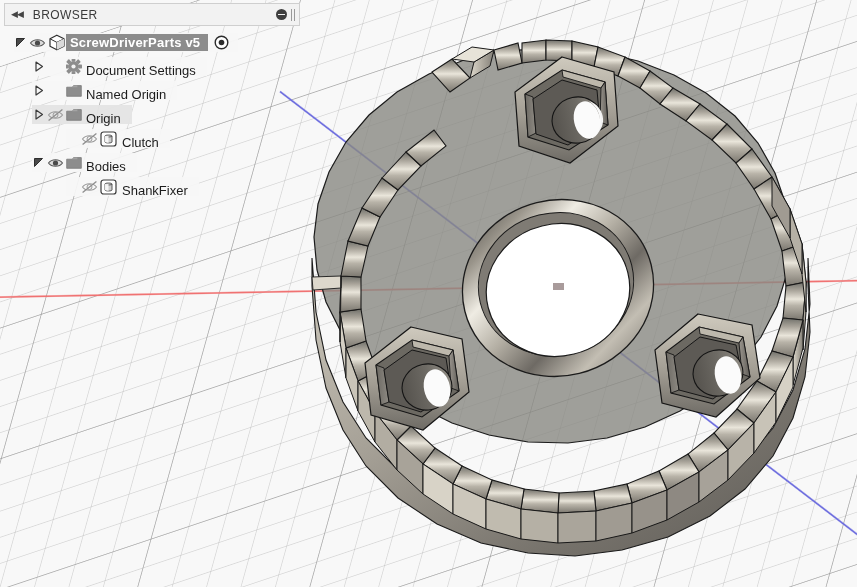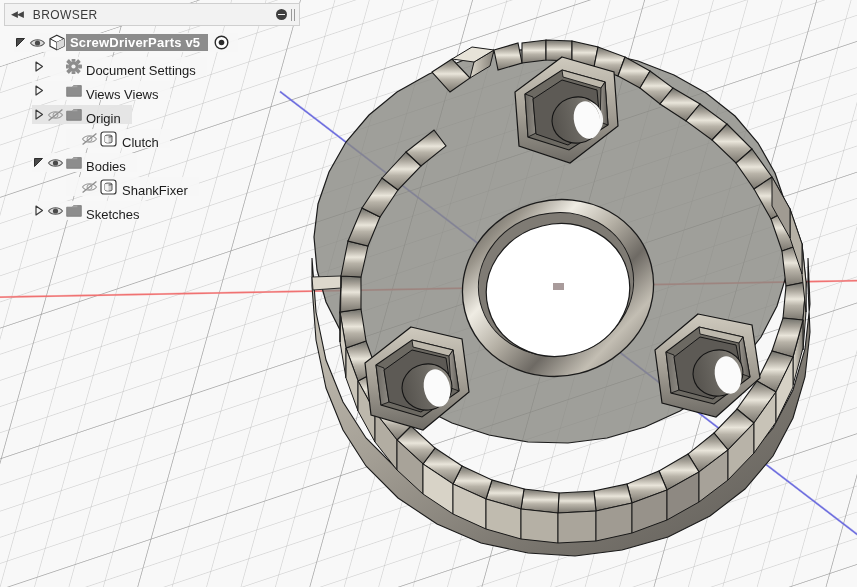--- a/index.html
+++ b/index.html
@@ -420,21 +420,21 @@
         <div class="tree-row" style="padding-left:28px">
           <span class="chunk">
             <span class="tri"><svg width="13" height="13" viewBox="0 0 13 13">
                 <path d="M4 2 L10.5 6.5 L4 11 Z" fill="none" stroke="#3a3a3a" stroke-width="1.2" stroke-linejoin="round"></path>
               </svg></span>
             <span class="eye"></span>
             <span class="folder"><svg width="16" height="14" viewBox="0 0 16 14">
                 <path d="M0.7 3.2 L6.4 3.2 L7.6 1.6 L15.3 1.6 L15.3 12.3 L0.7 12.3 Z" fill="#8d8d8d" stroke="#7a7a7a" stroke-width="0.8"></path>
                 <path d="M0.7 3.2 L6.4 3.2 L7.6 1.6 L11.4 1.6 L11.4 3.2 L0.7 3.2 Z" fill="#a3a3a3"></path>
               </svg></span>
-            <span class="label">Views Views</span>
+            <span class="label">Named Origin</span>
           </span>
         </div>
         <div class="tree-row row-hover" style="padding-left:28px">
           <span class="chunk">
             <span class="tri"><svg width="13" height="13" viewBox="0 0 13 13">
                 <path d="M4 2 L10.5 6.5 L4 11 Z" fill="none" stroke="#3a3a3a" stroke-width="1.2" stroke-linejoin="round"></path>
               </svg></span>
             <span class="eye"><svg width="17" height="14" viewBox="0 0 17 14">
                 <path d="M1.5 7 C4.5 2.6, 12.5 2.6, 15.5 7 C12.5 11.4, 4.5 11.4, 1.5 7 Z" fill="none" stroke="#9b9b9b" stroke-width="1.1"></path>
                 <circle cx="8.5" cy="7" r="2.5" fill="none" stroke="#9b9b9b" stroke-width="1"></circle>
@@ -490,32 +490,16 @@
               </svg></span>
             <span class="bodyic"><svg width="17" height="16" viewBox="0 0 17 16">
                 <rect x="1" y="1" width="15" height="14" rx="2.6" fill="#ffffff" stroke="#3c3c3c" stroke-width="1.2"></rect>
                 <path d="M5 5 C5 3.7, 12 3.7, 12 5 L12 11 C12 12.3, 5 12.3, 5 11 Z" fill="#cfcfcf" stroke="#4a4a4a" stroke-width="0.9"></path>
                 <path d="M5 5 C5 6.3, 12 6.3, 12 5" fill="none" stroke="#4a4a4a" stroke-width="0.9"></path>
                 <path d="M5 5 L8.5 5 L8.5 12 L5 11 Z" fill="#fafafa" opacity="0.9"></path>
               </svg></span>
             <span class="label">ShankFixer</span>
           </span>
         </div>
-        <div class="tree-row" style="padding-left:28px">
-          <span class="chunk">
-            <span class="tri"><svg width="13" height="13" viewBox="0 0 13 13">
-                <path d="M4 2 L10.5 6.5 L4 11 Z" fill="none" stroke="#3a3a3a" stroke-width="1.2" stroke-linejoin="round"></path>
-              </svg></span>
-            <span class="eye"><svg width="17" height="14" viewBox="0 0 17 14">
-                <path d="M1.5 7 C4.5 2.6, 12.5 2.6, 15.5 7 C12.5 11.4, 4.5 11.4, 1.5 7 Z" fill="#dcdcdc" stroke="#5b5b5b" stroke-width="1.1"></path>
-                <circle cx="8.5" cy="7" r="2.6" fill="#4a4a4a"></circle>
-              </svg></span>
-            <span class="folder"><svg width="16" height="14" viewBox="0 0 16 14">
-                <path d="M0.7 3.2 L6.4 3.2 L7.6 1.6 L15.3 1.6 L15.3 12.3 L0.7 12.3 Z" fill="#8d8d8d" stroke="#7a7a7a" stroke-width="0.8"></path>
-                <path d="M0.7 3.2 L6.4 3.2 L7.6 1.6 L11.4 1.6 L11.4 3.2 L0.7 3.2 Z" fill="#a3a3a3"></path>
-              </svg></span>
-            <span class="label">Sketches</span>
-          </span>
-        </div>
       </div>
   </div>
 
 </div>
 
 </body></html>

